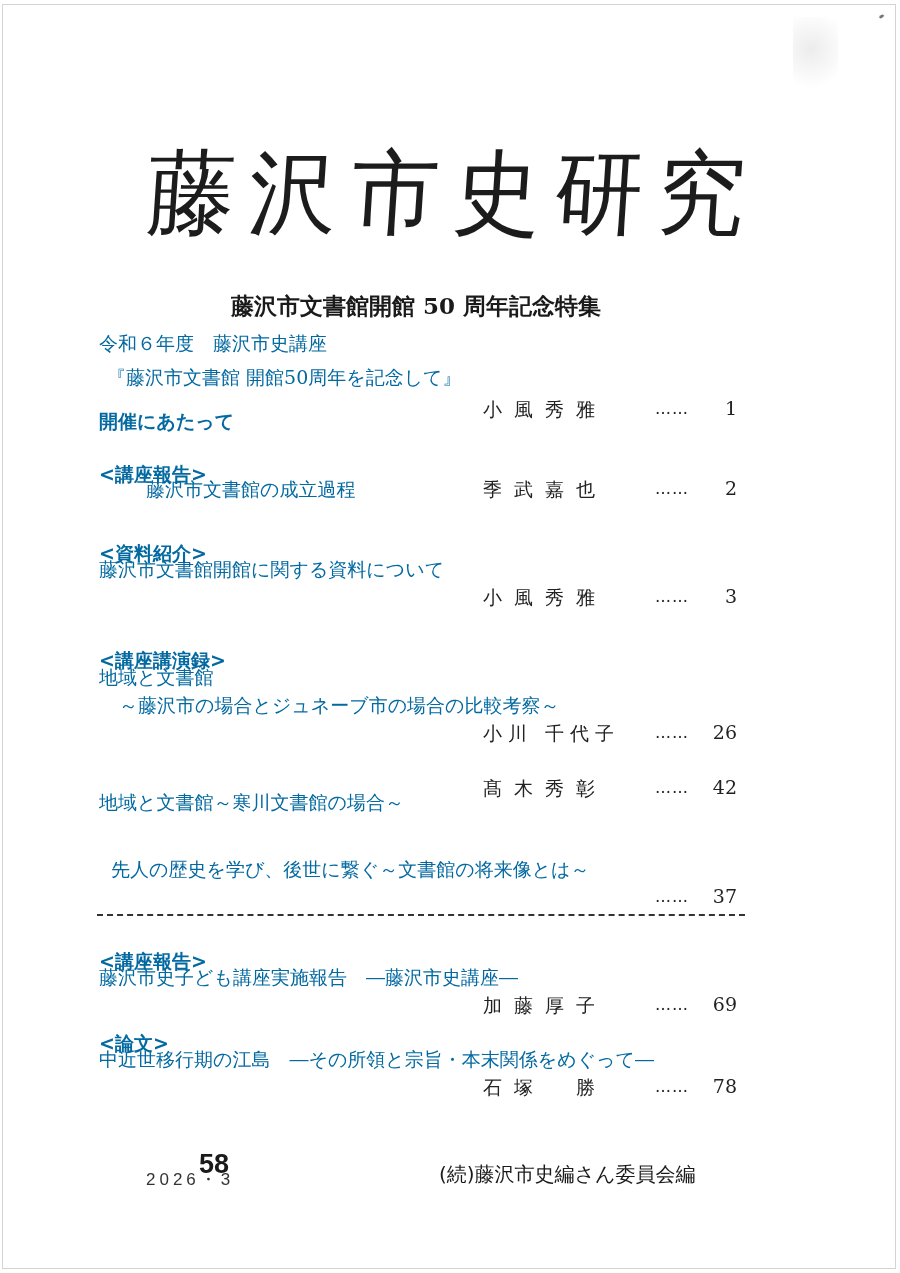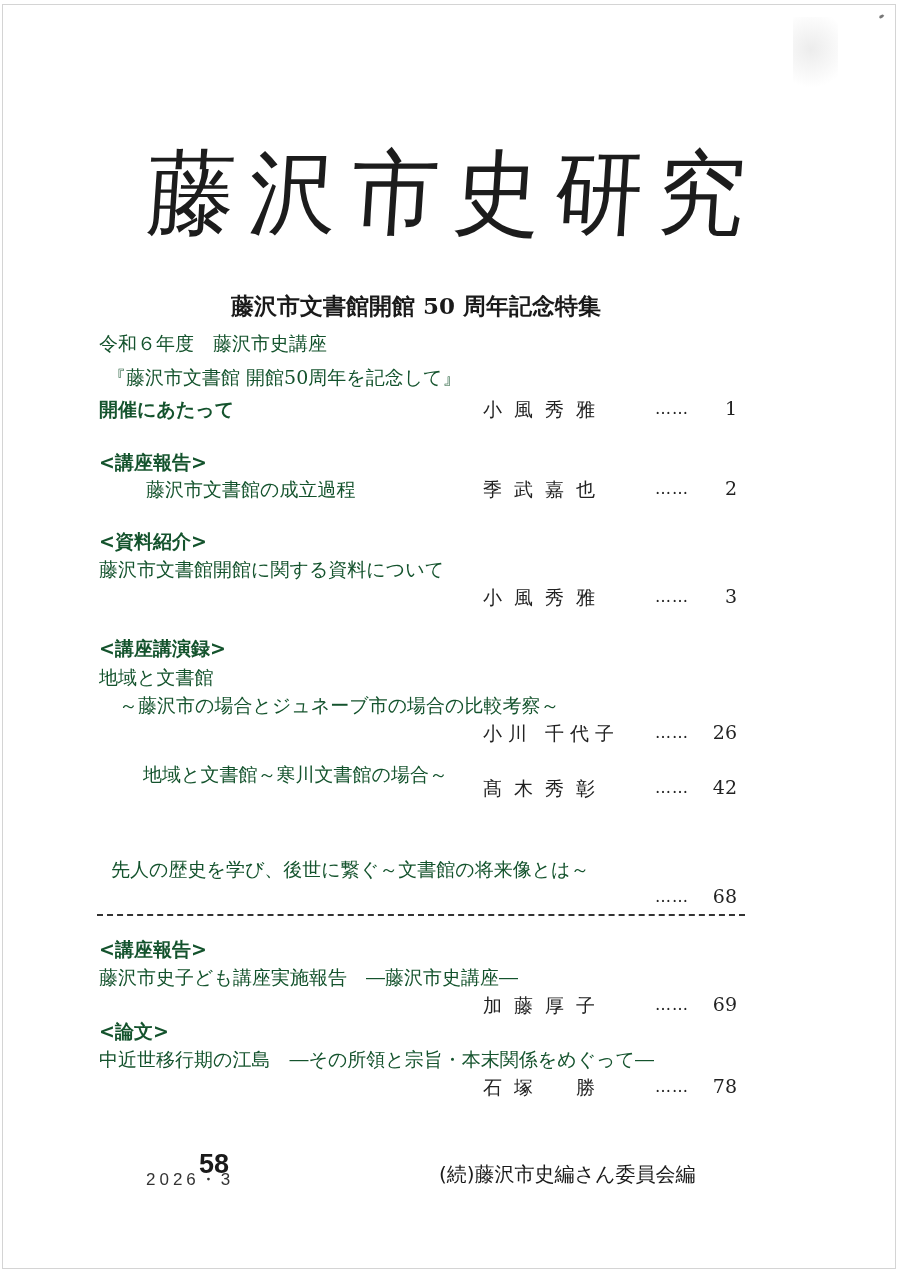--- a/index.html
+++ b/index.html
@@ -7,22 +7,22 @@
     body { position:relative; font-family:"DejaVu Serif", "Liberation Serif", serif; color:#222; }
     .page { position:absolute; left:2px; top:4px; width:894px; height:1265px; border:1px solid #d4d4d4; background:#fff; }
     .speck { position:absolute; left:876px; top:10px; width:5px; height:3px; background:#777; border-radius:50%; transform:rotate(-30deg); }
     .smudge { position:absolute; left:790px; top:12px; width:45px; height:80px;
       background: radial-gradient(circle at 40% 40%, rgba(150,150,150,0.18), rgba(255,255,255,0) 70%); }
     .journal-title { position:absolute; left:140px; top:128px; width:620px; height:120px;
       font-family:"DejaVu Serif", serif; font-size:88px; letter-spacing:14px; color:#1c1c1c;
       display:flex; align-items:center; justify-content:center; font-weight:normal;
       transform:scaleY(1.05) skewX(-4deg); }
     .feature-heading { position:absolute; left:228px; top:286px; font-size:23px; font-weight:bold; color:#1a1a1a; white-space:nowrap; }
-    .line { position:absolute; left:96px; font-size:19px; white-space:nowrap; color:#14532d; }
-    .sans-bold { font-family:"DejaVu Sans", "Liberation Sans", sans-serif; font-weight:bold; font-size:19px; }
+    .line { position:absolute; left:96px; font-size:19px; white-space:nowrap; color:#0369a1; }
+    .sans-bold { font-family:"DejaVu Sans", "Liberation Sans", sans-serif; font-weight:bold; font-size:19px;margin-top:12px; }
     .author { position:absolute; left:480px; font-size:19px; white-space:nowrap; letter-spacing:12px; color:#222; }
     .dots { position:absolute; left:652px; font-size:16px; letter-spacing:1px; color:#222; }
     .pagenum { position:absolute; right:158px; font-size:19px; text-align:right; color:#222; }
     .divider { position:absolute; left:94px; top:909px; width:648px; height:0; border-top:2px dashed #333; }
     .volume { position:absolute; left:196px; top:1144px; font-family:"Liberation Sans", sans-serif; font-weight:bold; font-size:27px; color:#1a1a1a; }
     .date { position:absolute; left:143px; top:1163px; font-family:"Liberation Sans", sans-serif; font-size:17px; letter-spacing:4px; color:#333; }
     .publisher { position:absolute; left:436px; top:1156px; font-family:"DejaVu Sans", sans-serif; font-size:20px; color:#1a1a1a; white-space:nowrap; }
   </style>
 </head>
 <body>
@@ -55,28 +55,28 @@
   <div class="dots" style="top:582px;">……</div>
   <div class="pagenum" style="top:580px;">3</div>
 
   <div class="line sans-bold" style="top:631px;">&lt;講座講演録&gt;</div>
   <div class="line" style="top:660px;">地域と文書館</div>
   <div class="line" style="top:688px; left:116px;">～藤沢市の場合とジュネーブ市の場合の比較考察～</div>
   <div class="author" style="top:716px; letter-spacing:6px;">小川 千代子</div>
   <div class="dots" style="top:718px;">……</div>
   <div class="pagenum" style="top:716px;">26</div>
 
-  <div class="line" style="top:757px;margin-left:44px;">地域と文書館～寒川文書館の場合～</div>
+  <div class="line" style="top:785px;">地域と文書館～寒川文書館の場合～</div>
   <div class="author" style="top:771px;">髙木秀彰</div>
   <div class="dots" style="top:773px;">……</div>
   <div class="pagenum" style="top:771px;">42</div>
 
   <div class="line" style="top:852px;margin-left:12px;">先人の歴史を学び、後世に繋ぐ～文書館の将来像とは～</div>
   <div class="dots" style="top:882px;">……</div>
-  <div class="pagenum" style="top:880px;">68</div>
+  <div class="pagenum" style="top:880px;">37</div>
 
   <div class="divider"></div>
 
   <div class="line sans-bold" style="top:932px;">&lt;講座報告&gt;</div>
   <div class="line" style="top:960px;">藤沢市史子ども講座実施報告　―藤沢市史講座―</div>
   <div class="author" style="top:988px;">加藤厚子</div>
   <div class="dots" style="top:990px;">……</div>
   <div class="pagenum" style="top:988px;">69</div>
 
   <div class="line sans-bold" style="top:1014px;">&lt;論文&gt;</div>

